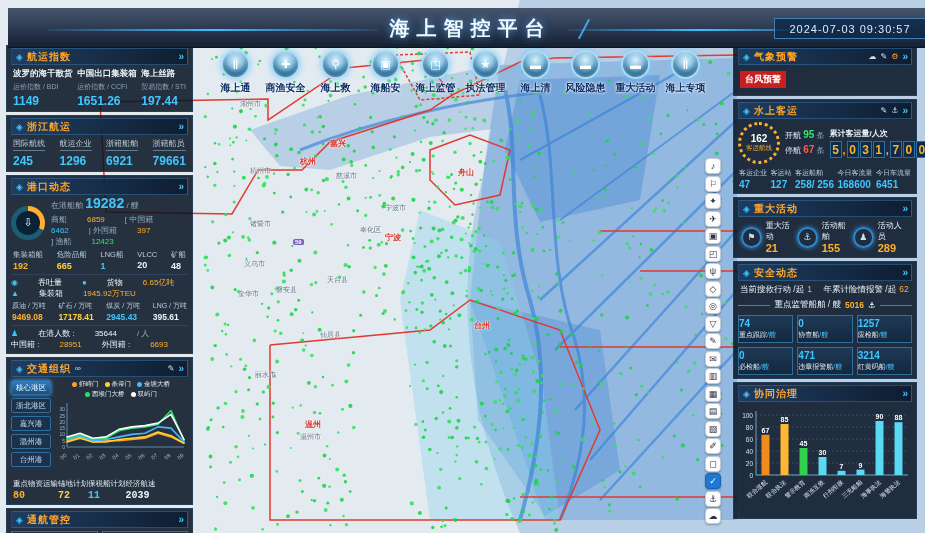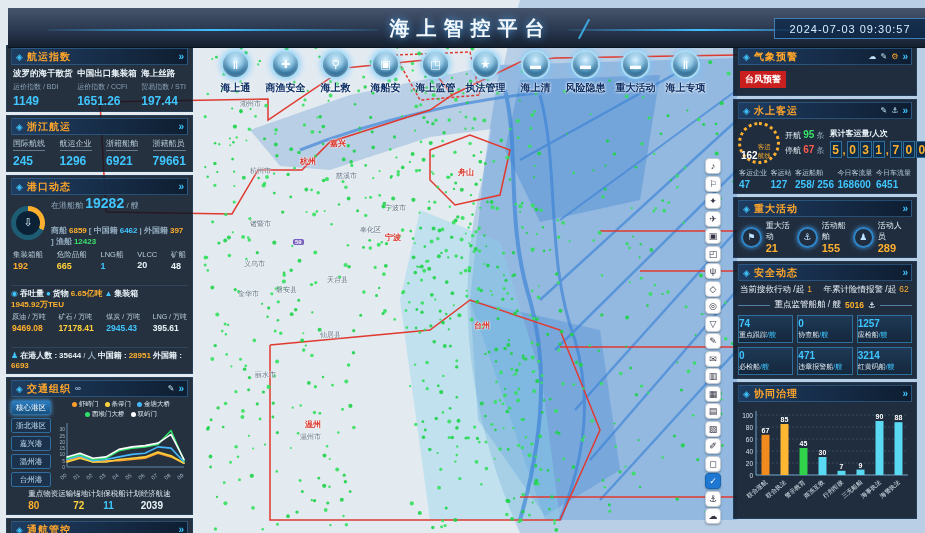--- a/index.html
+++ b/index.html
@@ -81,56 +81,56 @@
   .donut { width:34px; height:34px; border-radius:50%; flex:0 0 34px;
     background:conic-gradient(#ffb02e 0 115deg,#1d5d74 115deg 360deg);
     display:flex; align-items:center; justify-content:center; }
   .donut-in { width:24px; height:24px; border-radius:50%; background:#0b2236;
     display:flex; align-items:center; justify-content:center; color:#dff1fb; font-size:11px; }
   .pd-line { font-size:8px; line-height:11px; }
   .pd-line .big { font-size:14px; font-weight:bold; }
   .pd-types { display:flex; justify-content:space-between; margin-top:3px; padding:0 2px; }
   .pd-t .l { font-size:7.5px; color:#b9cddc; }
   .pd-t .v { font-size:9px; font-weight:bold; margin-top:1px; }
-  .rowparts { font-size:8px; margin-top:14px; display:flex; flex-wrap:wrap; align-items:baseline;
-    column-gap:2px; border-top:1px solid rgba(70,110,150,.35); padding-top:2px;font-weight:bold; }
+  .rowparts { font-size:8px; margin-top:3px; display:flex; flex-wrap:wrap; align-items:baseline;
+    column-gap:20px; border-top:1px solid rgba(70,110,150,.35); padding-top:2px; }
   .rowparts.nb { border-top:none; padding-top:0; }
   .pd-comm { display:flex; justify-content:space-between; margin-top:2px; padding:0 1px; }
   .pd-c .l { font-size:7px; color:#b9cddc; }
   .pd-c .v { font-size:8.5px; font-weight:bold; margin-top:1px; }
 
   
   .to-body { display:flex; gap:3px; }
   .to-tabs { display:flex; flex-direction:column; gap:3px; width:40px; }
   .to-tab { font-size:7.5px; color:#bfe0f2; border:1px solid #2f6e9e; background:rgba(20,50,85,.6);
     text-align:center; padding:1.5px 0; cursor:pointer; border-radius:2px; }
   .to-tab.act { background:linear-gradient(180deg,#2e7fc4,#15507f); color:#fff; box-shadow:0 0 4px rgba(80,180,255,.8); }
   .to-right { flex:1; }
   #to-legend { display:flex; flex-wrap:wrap; column-gap:6px; row-gap:1px; font-size:6.5px;
     color:#dfeaf2; justify-content:center; }
   .lg-it { display:flex; align-items:center; gap:2px; }
   .lg-dot { width:5px; height:5px; border-radius:50%; }
-  .to-stats { display:flex; justify-content:center; margin-top:2px; padding:0 2px; }
+  .to-stats { display:flex; justify-content:flex-start; margin-top:12px; padding:0 2px;font-family:Liberation Mono, monospace; }
   .to-s .l { font-size:7.5px; color:#dfeaf2; }
   .to-s .v { font-size:10px; font-weight:bold; margin-top:1px; }
 
   
   .nc-btns { display:flex; gap:4px; }
   .nc-btn { flex:1; font-size:8px; color:#d8ecf8; border:1px solid #2f6e9e;
     background:rgba(20,50,85,.55); text-align:center; padding:3px 0; cursor:pointer; }
 
   
   .wx-badge { display:inline-block; background:#c91f1f; color:#fff; font-size:9px;
     font-weight:bold; padding:2px 5px; margin:2px 0 4px 2px; }
   .wx-text { font-size:9px; color:#e2eef6; line-height:15px; padding:0 6px 0 14px; }
 
   
   .pa-row { display:flex; align-items:center; gap:5px; }
   .gauge { width:42px; height:42px; border-radius:50%; border:3px dotted #ffb02e; flex:0 0 42px;
-    display:flex; flex-direction:row; align-items:flex-end; justify-content:center; }
+    display:flex; flex-direction:column; align-items:center; justify-content:center; }
   .gauge .gv { font-size:10px; font-weight:bold; color:#fff; }
   .gauge .gl { font-size:6.5px; color:#ffb02e; }
   .pa-mid { font-size:8px; line-height:14px; white-space:nowrap; }
   .pa-mid b { font-size:10px; }
   .pa-digits-wrap { flex:1; }
   .pa-total-l { font-size:8px; color:#e9f3f9; font-weight:bold; margin-bottom:2px; }
   #pa-digits { display:flex; gap:1px; align-items:center; }
   #pa-digits .d { width:12px; height:17px; background:#0c2c49; border:1px solid #2e6f9d;
     color:#ffb02e; font-size:12px; font-weight:bold; display:flex; align-items:center; justify-content:center; }
   #pa-digits .c { color:#ffb02e; font-size:11px; font-weight:bold; }

